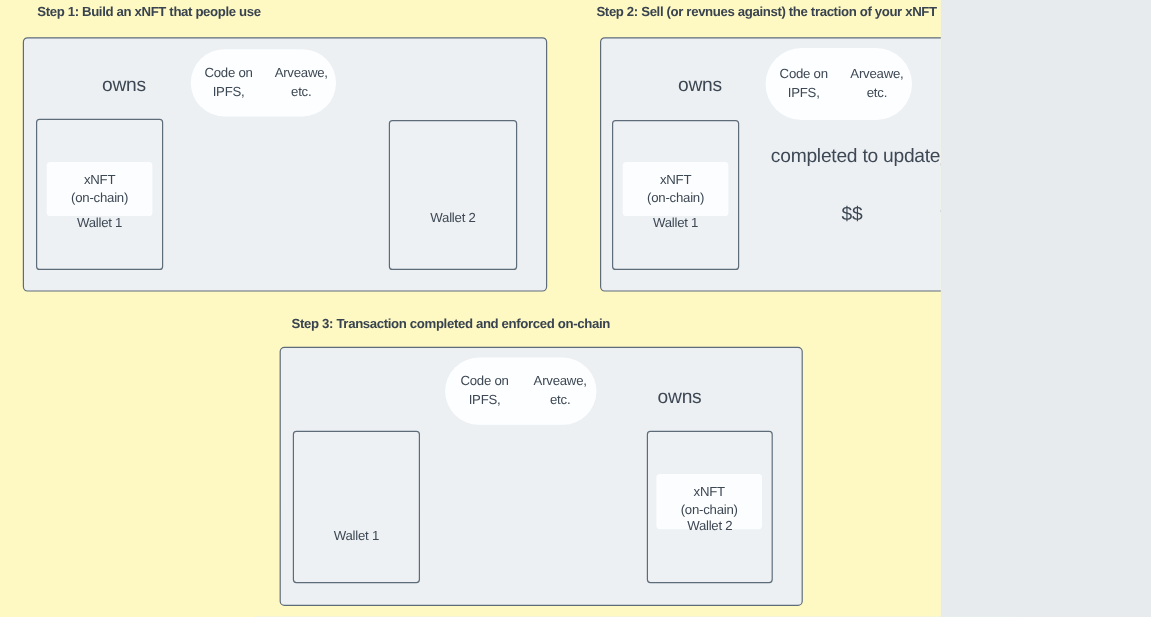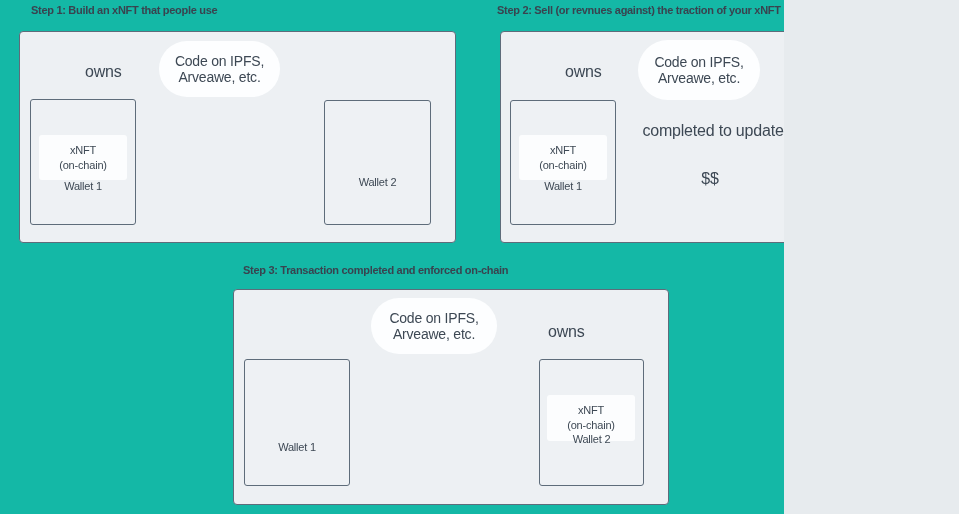--- a/index.html
+++ b/index.html
@@ -1,17 +1,17 @@
 <!DOCTYPE html>
 <html><head>
 <meta charset="utf-8">
 <style>
   html,body{margin:0;padding:0;background:#e7ebee;}
   .canvas{
-    position:relative;width:784px;height:514px;background:#14b8a6;
+    position:relative;width:784px;height:514px;background:#fef9c3;
     font-family:"Liberation Sans",sans-serif;color:#3d4854;overflow:hidden;
   }
   .step-title{
     position:absolute;font-size:11px;font-weight:700;color:#39434f;
     letter-spacing:-0.3px;white-space:nowrap;
   }
   .outer{
     position:absolute;box-sizing:border-box;border:1.5px solid #5e6c7a;
     border-radius:4px;background:#edf0f3;
   }
@@ -20,22 +20,22 @@
     border-radius:3px;background:#eef1f4;
   }
   .chip{
     position:absolute;background:#fcfdfe;border-radius:3px;
     display:flex;flex-direction:column;justify-content:center;
     text-align:center;font-size:11px;font-weight:500;line-height:15px;
     letter-spacing:-0.2px;color:#3d4854;margin-top:20px;
   }
   .bubble{
     position:absolute;background:#fdfeff;border-radius:30px;
-    display:flex;flex-direction:column;align-items:center;justify-content:center;
-    text-align:center;font-size:14px;font-weight:500;line-height:16px;
+    display:flex;flex-direction:row;align-items:center;justify-content:center;
+    text-align:center;font-size:11px;font-weight:500;line-height:16px;
     letter-spacing:-0.2px;color:#3d4854;
   }
   .lbl{
     position:absolute;font-size:16px;font-weight:500;letter-spacing:-0.2px;
     white-space:nowrap;color:#3d4854;
   }
   .lbl-center{text-align:center;white-space:normal;line-height:14px;}
   .wlabel{
     position:absolute;text-align:center;font-size:11px;font-weight:500;
     letter-spacing:-0.2px;color:#3d4854;

